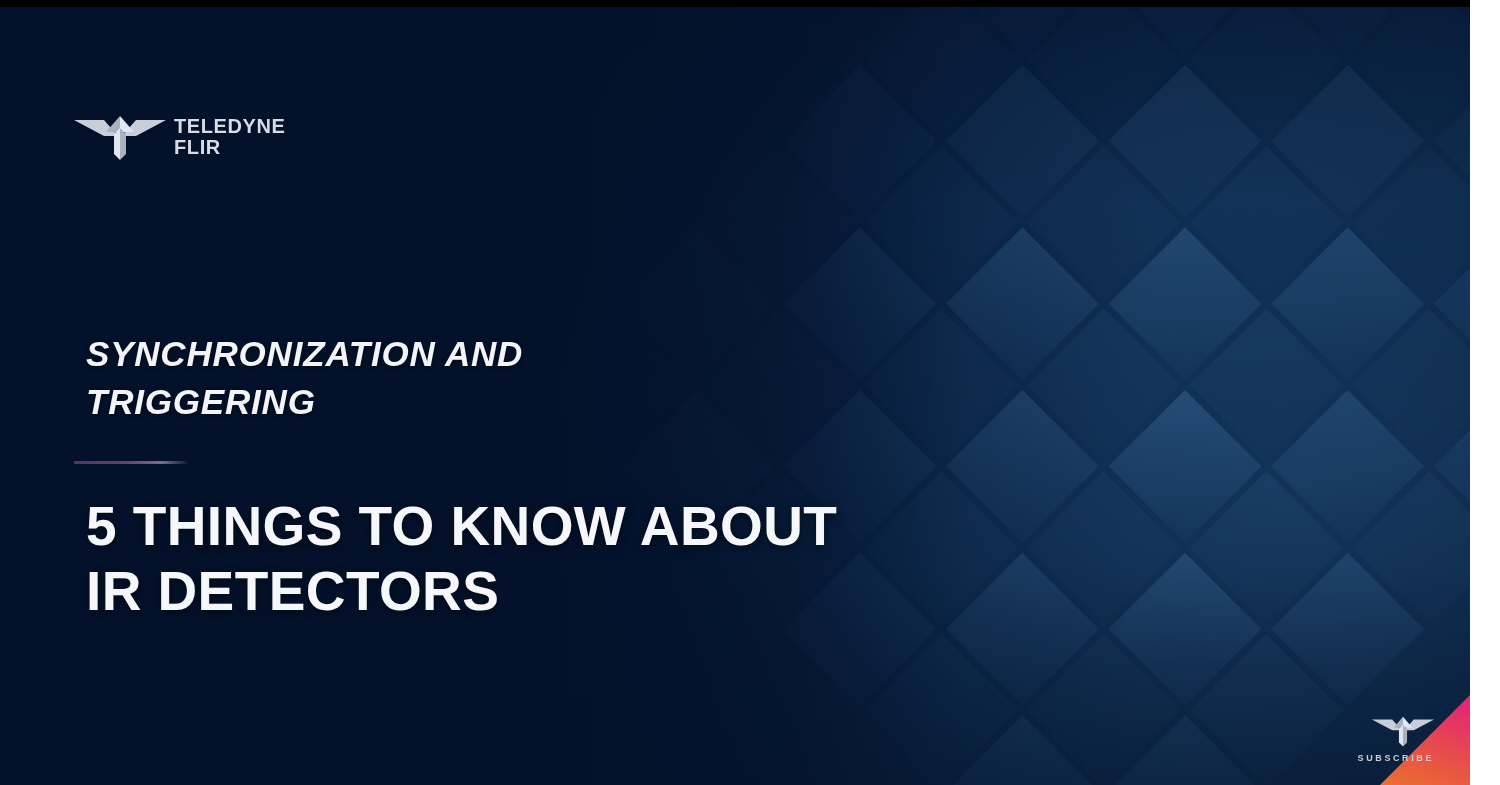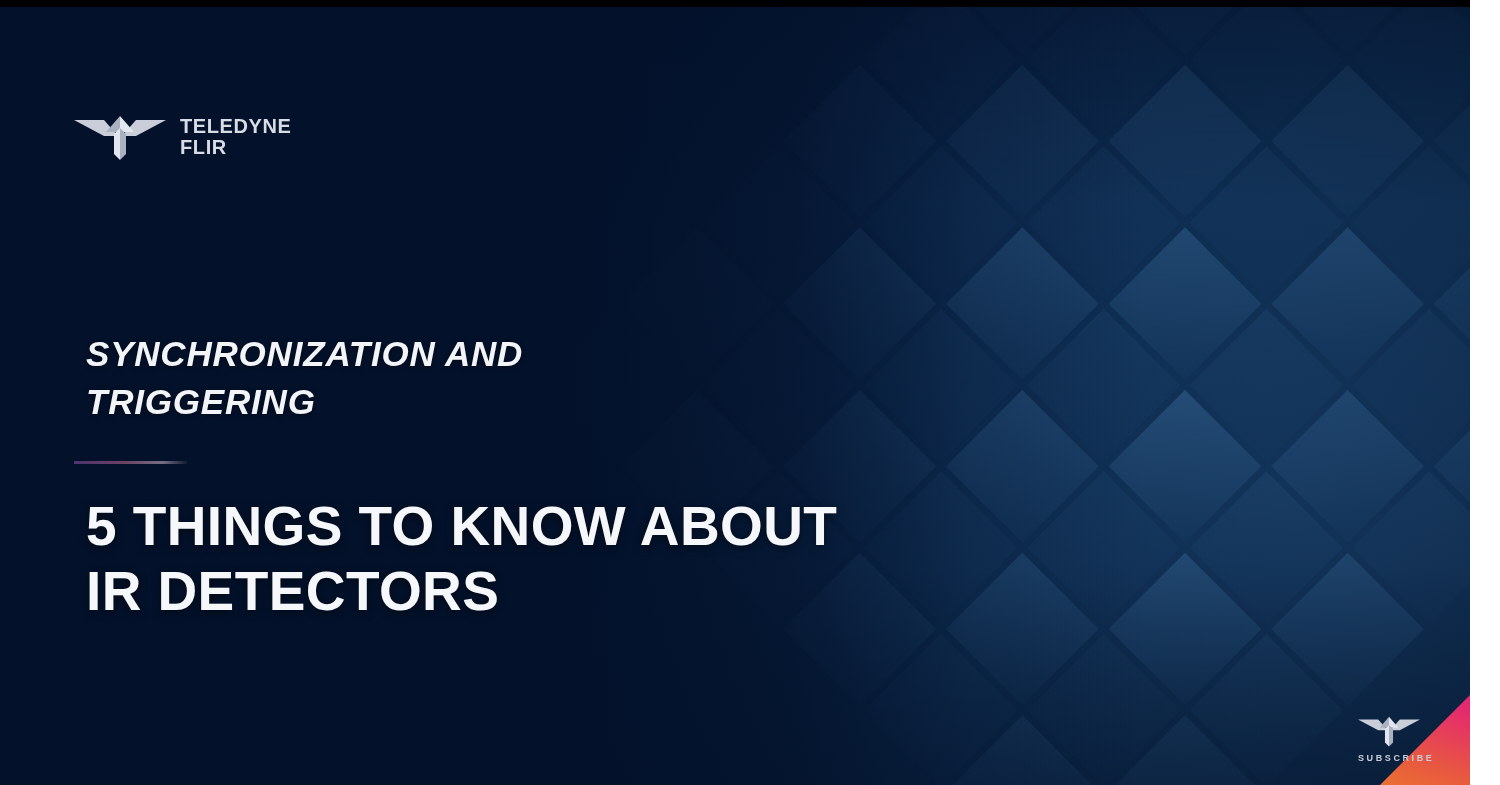--- a/index.html
+++ b/index.html
@@ -87,21 +87,21 @@
     pointer-events: none;
   }
 
   
   #brand {
     position: absolute;
     left: 74px;
     top: 112px;
     display: flex;
     align-items: center;
-    gap: 14px;
+    gap: 8px;
     z-index: 20;
   }
   #brand .mark { width: 92px; height: 50px; display: block; }
   #brand .wordmark {
     display: flex;
     flex-direction: column;
     justify-content: center;
     line-height: 1.04;
   }
   #brand .wordmark span {
@@ -151,26 +151,26 @@
     letter-spacing: 0.4px;
     line-height: 1.18;
     text-transform: uppercase;
     white-space: pre-line;
     text-shadow: 0 2px 8px rgba(0,0,0,0.5);
   }
 
   
   #subscribe {
     position: absolute;
-    right: 28px;
+    right: 36px;
     bottom: 22px;
     width: 84px;
     display: flex;
     flex-direction: column;
-    align-items: flex-start;
+    align-items: flex-end;
     gap: 5px;
     z-index: 30;
     cursor: pointer;
   }
   #subscribe .mark { width: 62px; height: 34px; display: block; }
   #subscribe .label {
     color: #c8ccd6;
     font-size: 9px;
     font-weight: 700;
     letter-spacing: 2.6px;

